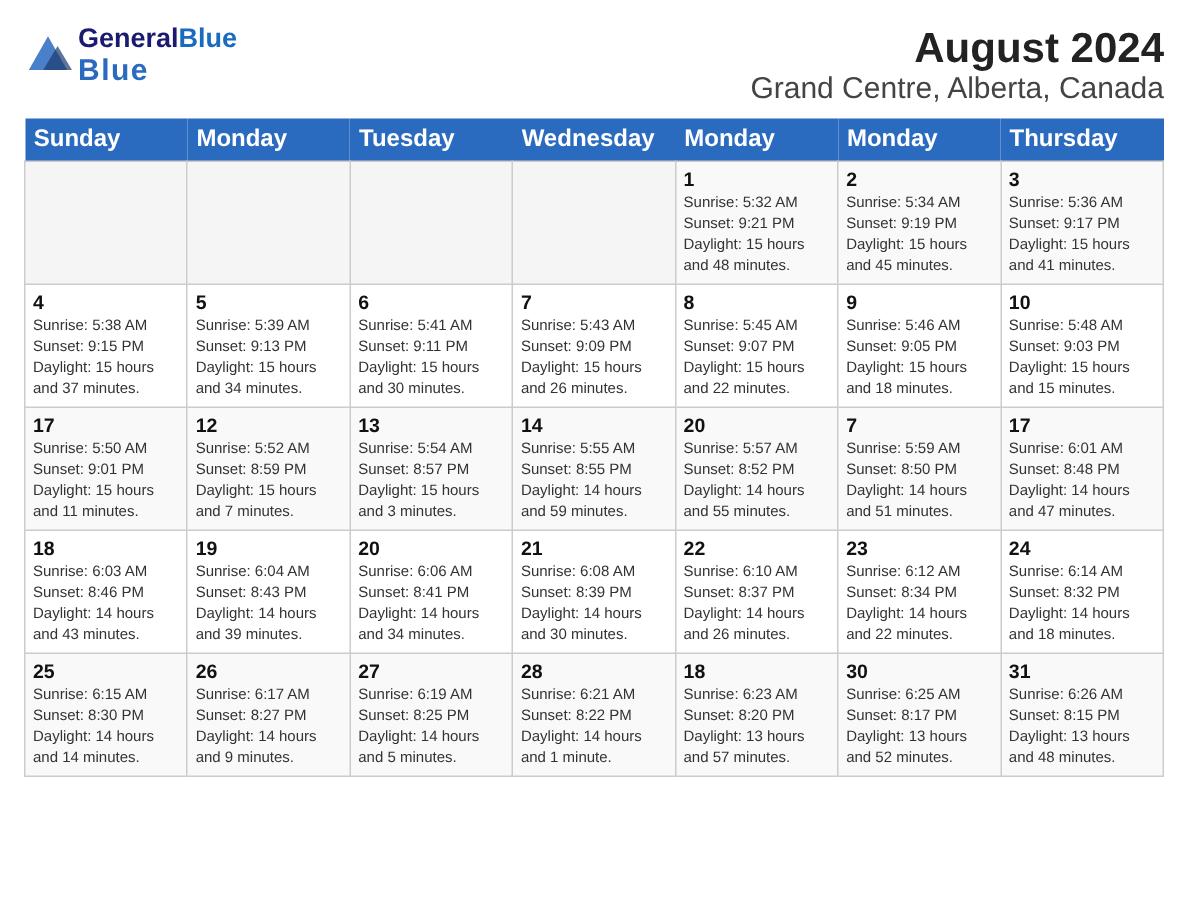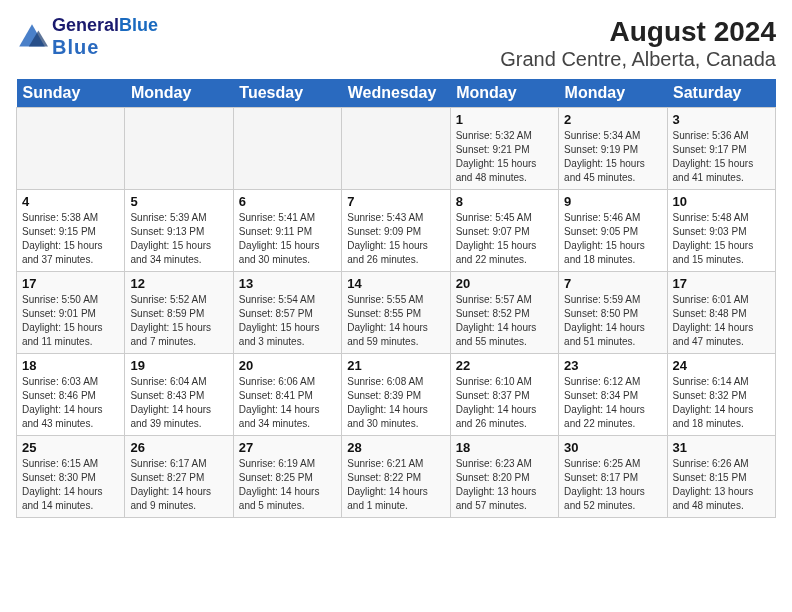--- a/index.html
+++ b/index.html
@@ -110,21 +110,21 @@
 
 <table>
   <thead>
     <tr>
     <th>Sunday</th>
         <th>Monday</th>
         <th>Tuesday</th>
         <th>Wednesday</th>
         <th>Monday</th>
         <th>Monday</th>
-        <th>Saturday</th>
+        <th>Thursday</th>
       </tr>
   </thead>
   <tbody id="calendar-body">
   <tr>
         <td class="empty-cell"></td>
         <td class="empty-cell"></td>
         <td class="empty-cell"></td>
         <td class="empty-cell"></td>
         <td>
           <div class="day-num">1</div>

